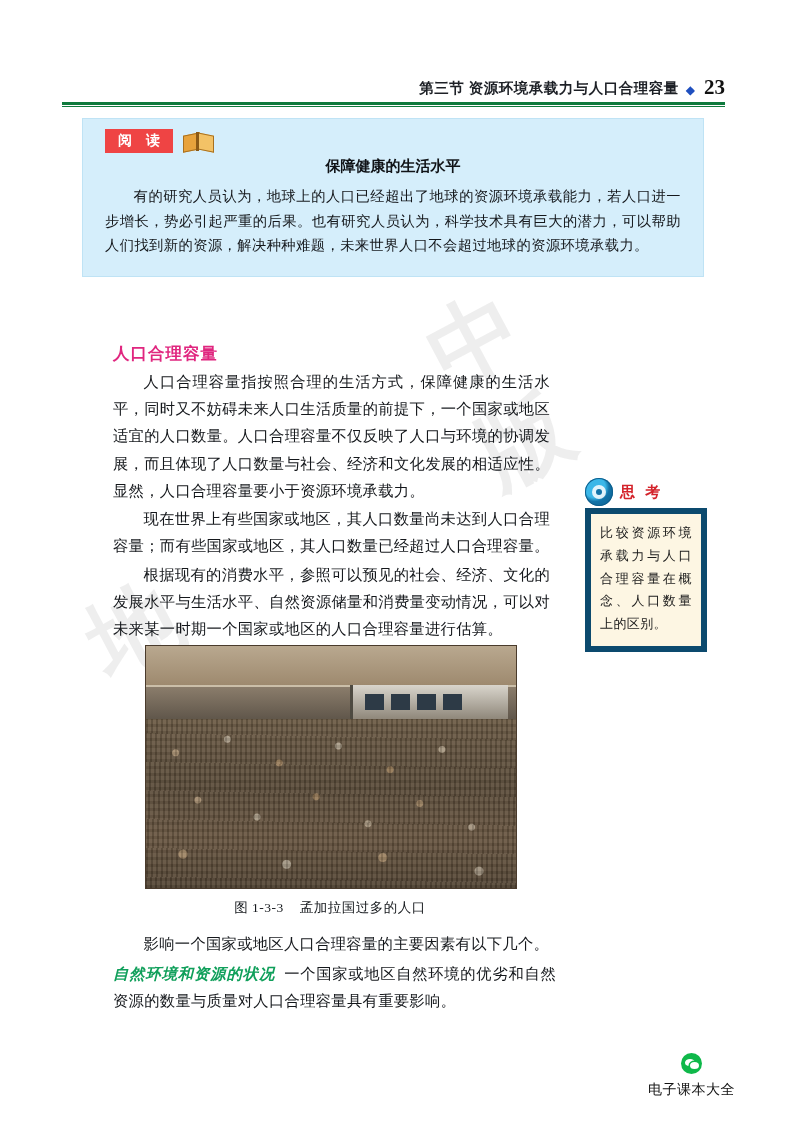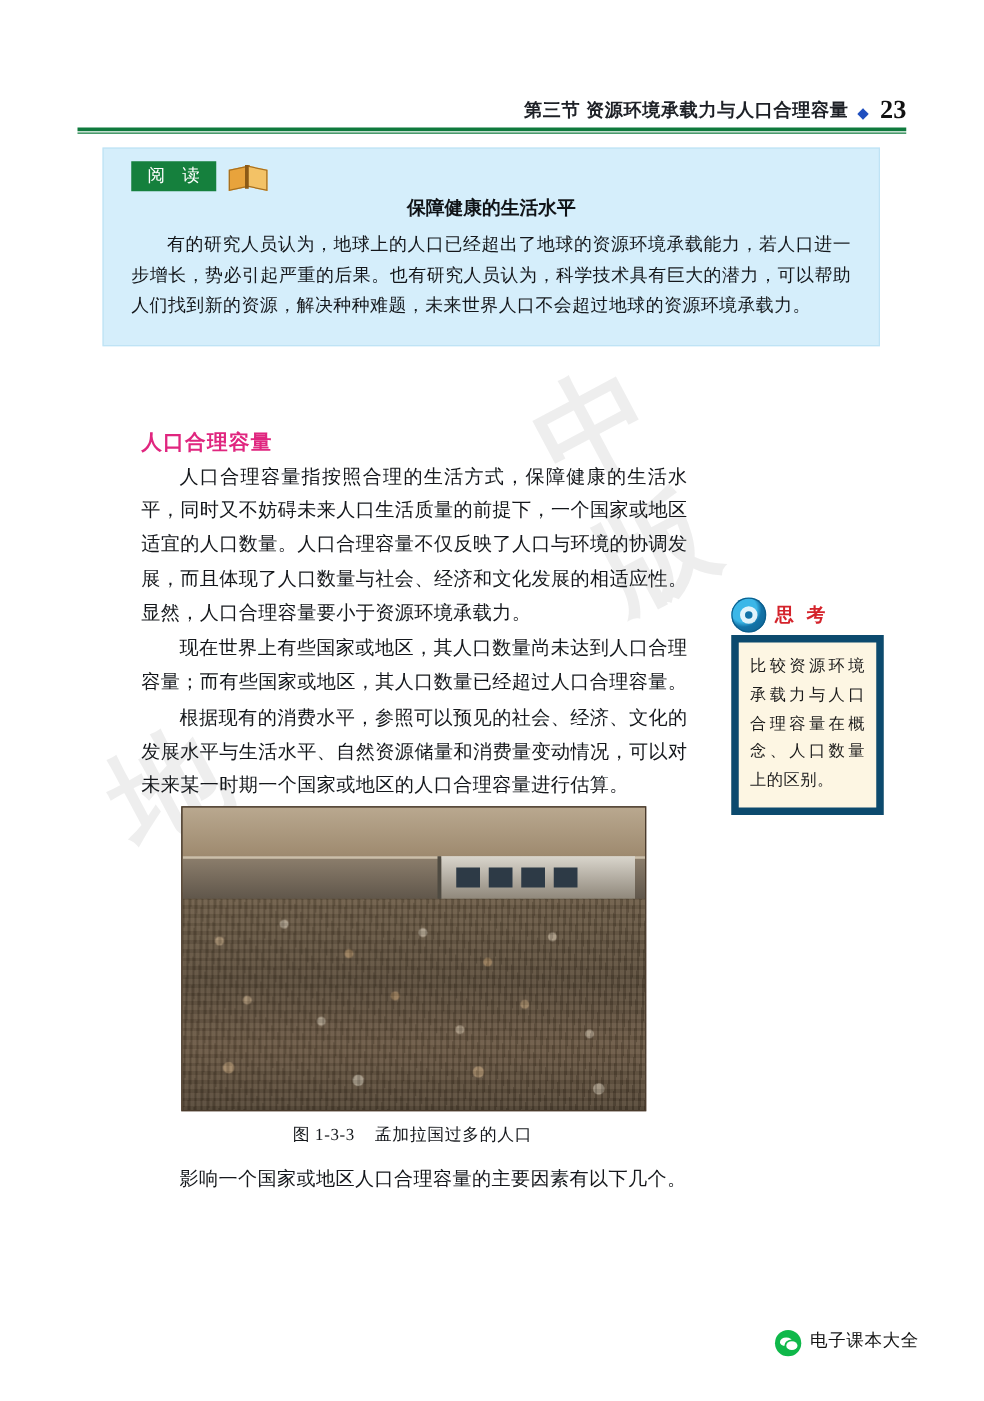--- a/index.html
+++ b/index.html
@@ -97,27 +97,27 @@
     padding: 10px 22px 16px 22px;
     z-index: 2;
   }
   .read-tag-row {
     display: flex;
     align-items: center;
     gap: 10px;
     margin-bottom: 2px;
   }
   .read-tag {
-    background: #15803d;
+    background: #ef4444;
     color: #fff;
     font-family: "Liberation Sans", sans-serif;
     font-size: 14px;
     letter-spacing: 5px;
     padding: 3px 8px 3px 13px;
-    font-weight: normal;
+    font-weight: bold;
   }
   .book-icon {
     width: 30px; height: 20px;
     position: relative;
     display: inline-block;
   }
   .book-icon i {
     position: absolute;
     display: block;
   }
@@ -319,24 +319,26 @@
     font-size: 15.3px;
     letter-spacing: 0.5px;
   }
   .lower .body-p { margin-bottom: 3px; }
   .no-indent { text-indent: 0; }
 
   
   .footer-badge {
     position: absolute;
     right: 52px;
-    bottom: 36px;
+    bottom: 22px;
     display: flex;
+    align-items: center;
     gap: 7px;
     z-index: 3;
+    flex-direction: column;
   }
   .wechat-icon {
     width: 21px; height: 21px;
     border-radius: 50%;
     background: #0fb84a;
     position: relative;
   }
   .wechat-icon::before{
     content:"";
     position:absolute; left:4px; top:6px;
@@ -413,18 +415,19 @@
     <div class="fig-train"></div>
     <div class="fig-crowd"></div>
   </div>
   <figcaption class="figure-cap">
     <span>图 1-3-3</span><span class="cap-gap"></span><span>孟加拉国过多的人口</span>
   </figcaption>
 </figure>
 
 <div class="lower">
   <p class="body-p">影响一个国家或地区人口合理容量的主要因素有以下几个。</p>
+  <p class="body-p no-indent"><span class="lead-in">自然环境和资源的状况</span>&nbsp;&nbsp;<span>一个国家或地区自然环境的优劣和自然资源的数量与质量对人口合理容量具有重要影响。</span></p>
 </div>
 
 <div class="footer-badge">
   <span class="wechat-icon"></span>
   <span class="footer-text">电子课本大全</span>
 </div>
 
 </body></html>

